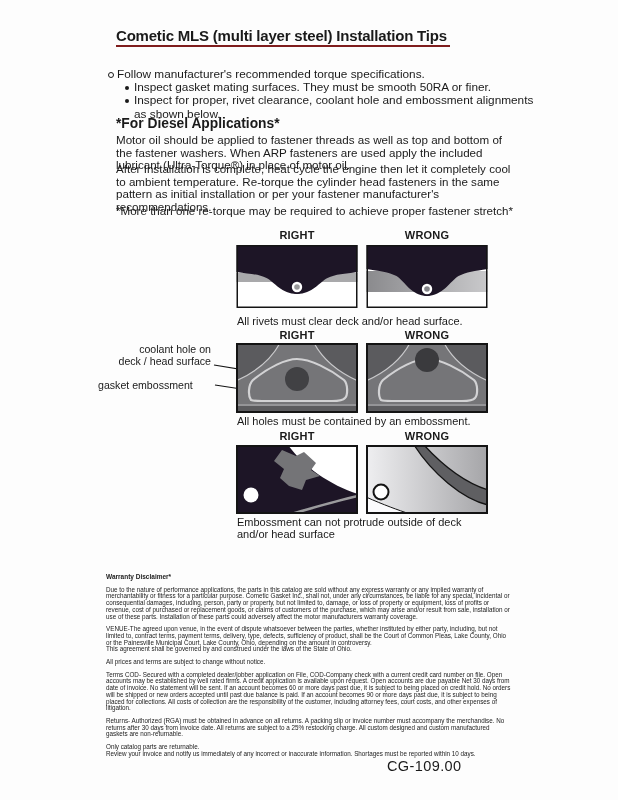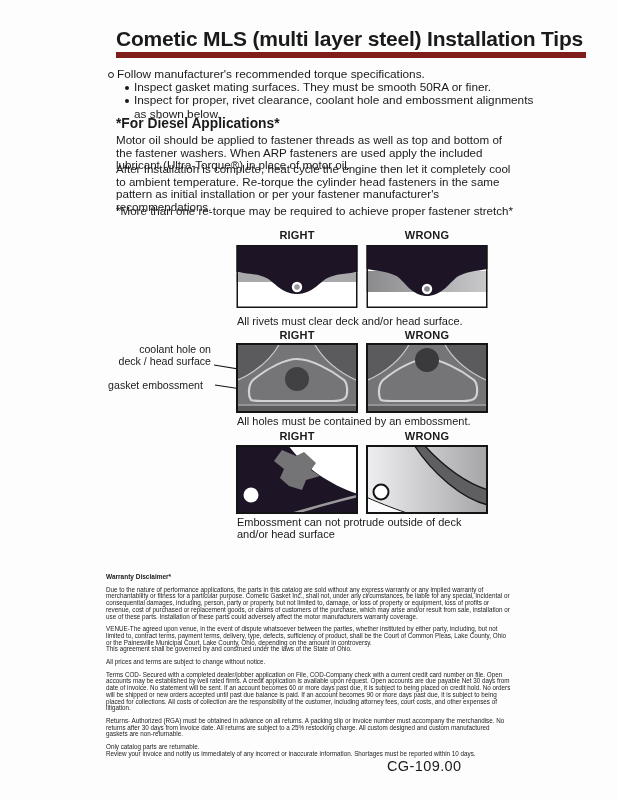--- a/index.html
+++ b/index.html
@@ -1,21 +1,21 @@
 <!DOCTYPE html>
 <html><head>
 <meta charset="utf-8">
 <style>
   * { margin:0; padding:0; box-sizing:border-box; }
   html,body { width:618px; height:800px; }
   body { font-family:"Liberation Sans", sans-serif; background:#ffffff; color:#1a1a1a; }
   .page { position:relative; width:618px; height:800px; background:#fdfdfd; overflow:hidden; }
 
-  .title { position:absolute; left:116px; top:27px; font-size:21px; font-weight:bold;
-           border-bottom:6px solid #7f1d1d; padding:0 3px 1px 0; letter-spacing:-0.2px; }
+  .title { position:absolute; left:116px; top:27px; font-size:15px; font-weight:bold;
+           border-bottom:2px solid #7f1d1d; padding:0 3px 1px 0; letter-spacing:-0.2px; }
 
   .bullets { position:absolute; left:107px; top:49px; font-size:11.8px; line-height:13.2px; width:440px; }
   .bullet { position:relative; padding-left:10px;margin-top:19px; }
   .bullet::before { content:""; position:absolute; left:1px; top:4px; width:4px; height:4px;
                     border:1px solid #1a1a1a; border-radius:50%; }
   .sub-bullet { position:relative; padding-left:27px; }
   .sub-bullet::before { content:""; position:absolute; left:18px; top:5px; width:4px; height:4px;
                         background:#1a1a1a; border-radius:50%; }
 
   .diesel-heading { position:absolute; left:116px; top:116px; font-size:13.8px; font-weight:bold; }
@@ -32,21 +32,21 @@
   .dbox { position:absolute; width:122px; display:block; }
   .b1l { left:236px; top:245px; } .b1r { left:366px; top:245px; }
   .b2l { left:236px; top:343px; } .b2r { left:366px; top:343px; }
   .b3l { left:236px; top:445px; } .b3r { left:366px; top:445px; }
 
   .caption { position:absolute; left:237px; font-size:11px; line-height:11.8px; white-space:pre-line; width:300px; }
   .cap1 { top:316px; } .cap2 { top:416px; } .cap3 { top:517px; }
 
   .coolant-label { position:absolute; left:98px; top:343px; width:113px; text-align:right;
                    font-size:10.6px; line-height:12px; white-space:pre-line; }
-  .embossment-label { position:absolute; left:98px; top:379px; width:115px; text-align:center; font-size:10.6px; }
+  .embossment-label { position:absolute; left:98px; top:379px; width:115px; text-align:left; font-size:10.6px; }
   .leader-svg { position:absolute; left:98px; top:340px; width:210px; height:62px; }
 
   .legal { position:absolute; left:106px; top:574px; width:407px; font-size:6.3px; line-height:6.7px; color:#222; }
   .legal-heading { font-size:6.5px; font-weight:bold; margin-bottom:6px; }
   .legal p { margin-bottom:6px; white-space:pre-line; }
 
   .footer-code { position:absolute; left:387px; top:758px; font-size:14.5px; letter-spacing:0.4px; }
 </style>
 </head>
 <body>

